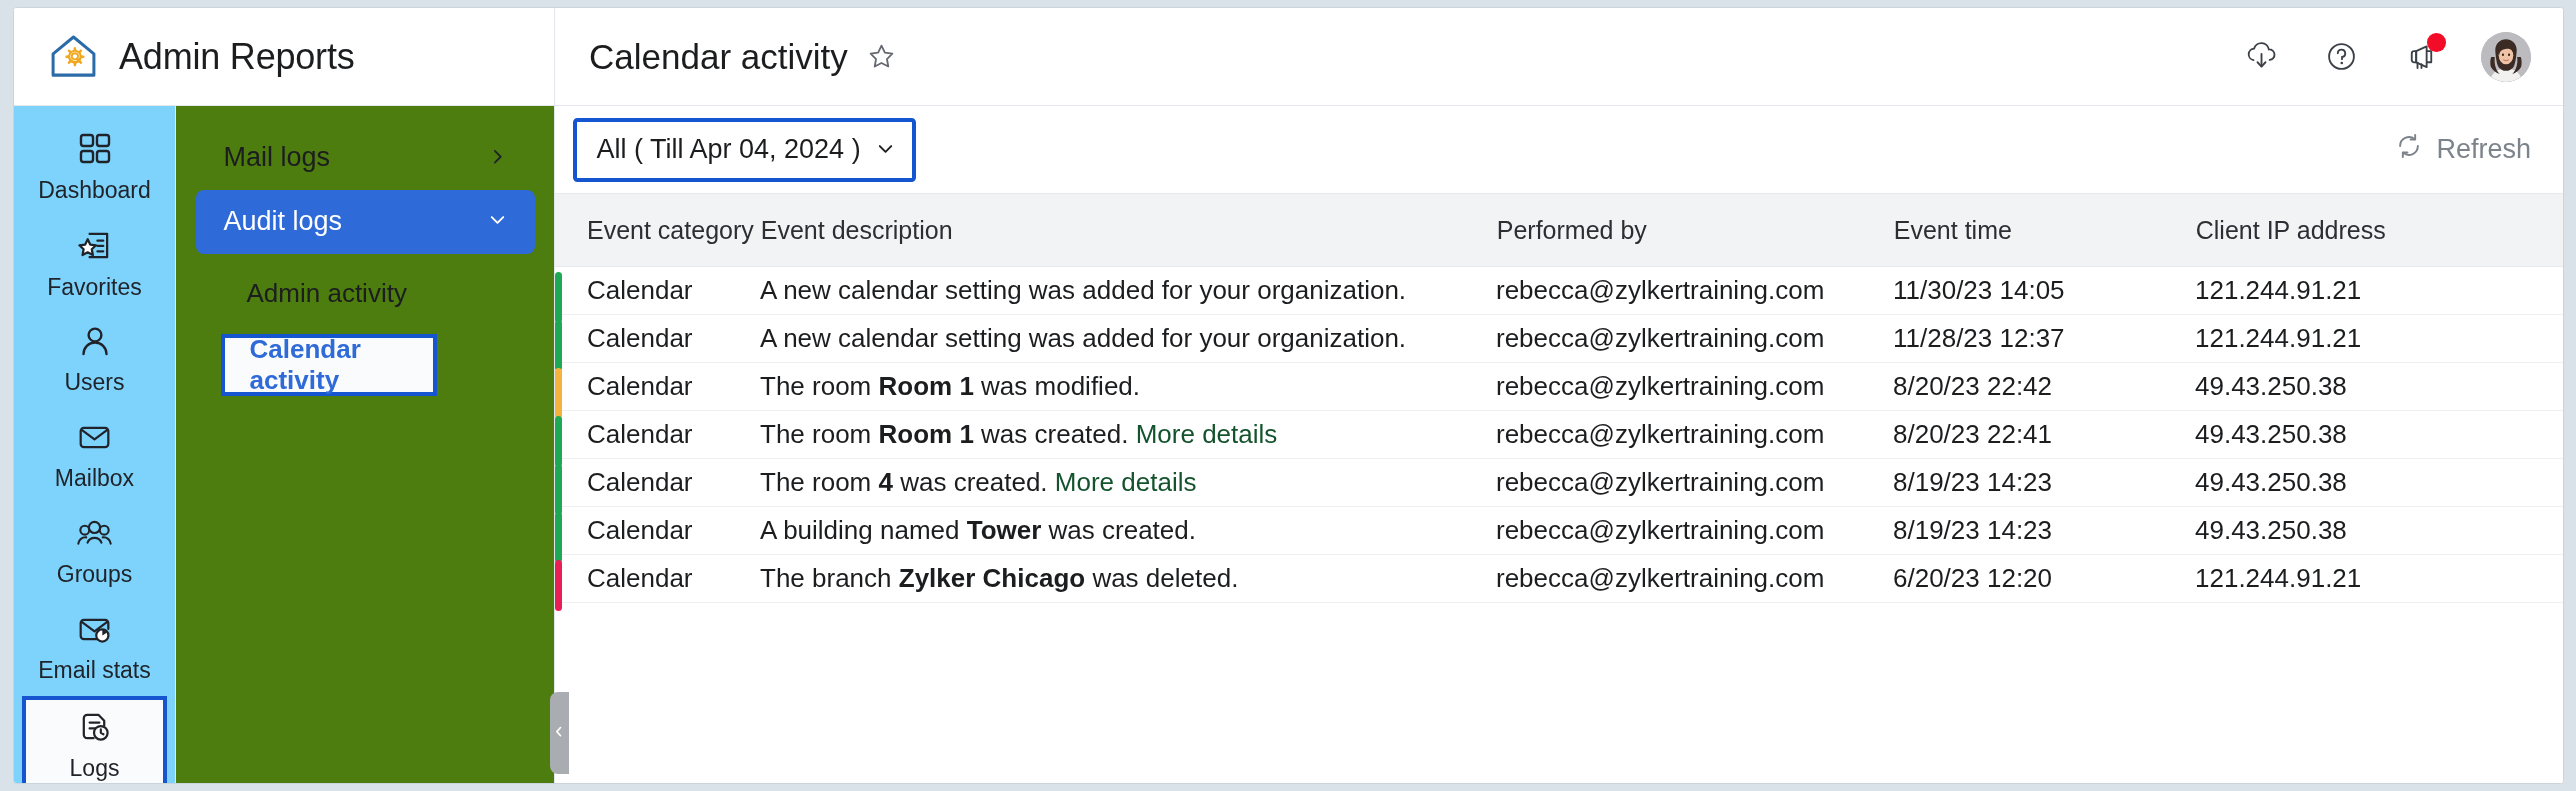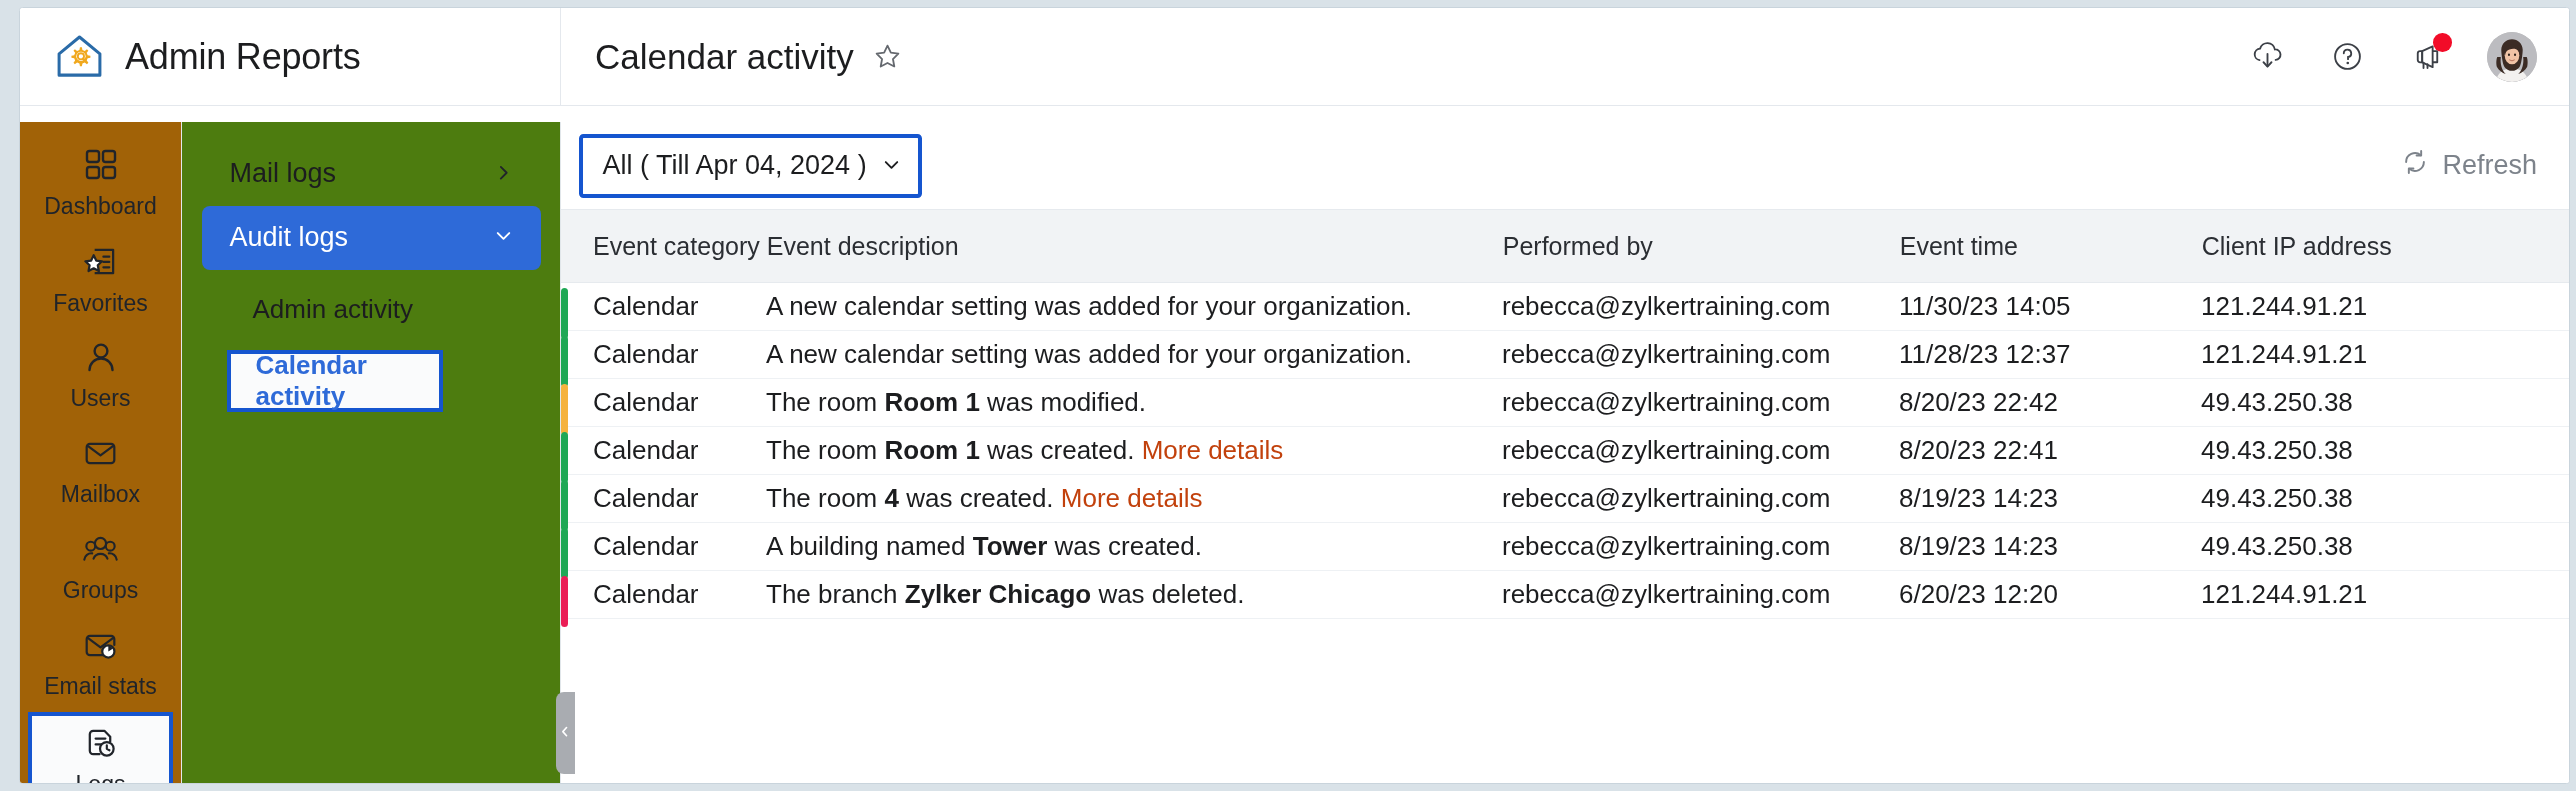--- a/index.html
+++ b/index.html
@@ -7,31 +7,30 @@
   html, body {
     width: 2576px;
     height: 791px;
     background: #d9e2e8;
     font-family: "Liberation Sans", sans-serif;
     overflow: hidden;
   }
 
   .app-window {
     position: absolute;
-    left: 19px;
+    left: 13px;
     top: 7px;
     width: 2551px;
     height: 777px;
     background: #ffffff;
     border: 0.9px solid #c9d4dc;
     border-radius: 3.5px;
     overflow: hidden;
     display: flex;
     flex-direction: column;
-    gap: 16px;
   }
 
   
   .topbar {
     height: 98px;
     display: flex;
     align-items: center;
     background: #ffffff;
     border-bottom: 0.9px solid #e4e8ed;
     flex: 0 0 98px;
@@ -95,21 +94,21 @@
     flex: 0 0 50px;
   }
   .avatar svg { display: block; }
 
   
   .body-row { flex: 1; display: flex; min-height: 0; }
 
   
   .rail {
     width: 162px;
-    background: #a16207;
+    background: #7dd3fc;
     border-right: 0.9px solid #e4e8ed;
     flex: 0 0 162px;
     padding-top: 14px;
     position: relative;
   }
   .rail-item {
     height: 96px;
     display: flex;
     flex-direction: column;
     align-items: center;
@@ -260,21 +259,21 @@
     white-space: nowrap;
     overflow: hidden;
     text-overflow: ellipsis;
   }
   .col-cat  { flex: 0 0 173px; margin-left: 25px; }
   .col-desc { flex: 0 0 736px; }
   .col-perf { flex: 0 0 397px; }
   .col-time { flex: 0 0 302px; }
   .col-ip   { flex: 1; }
   .td strong { font-weight: bold; }
-  .more-link { color: #c2410c; cursor: pointer; }
+  .more-link { color: #14532d; cursor: pointer; }
 </style>
 </head>
 <body>
 
 <div class="app-window">
 
   <div class="topbar">
 
     <div class="brand">
       <span class="brand-logo">

